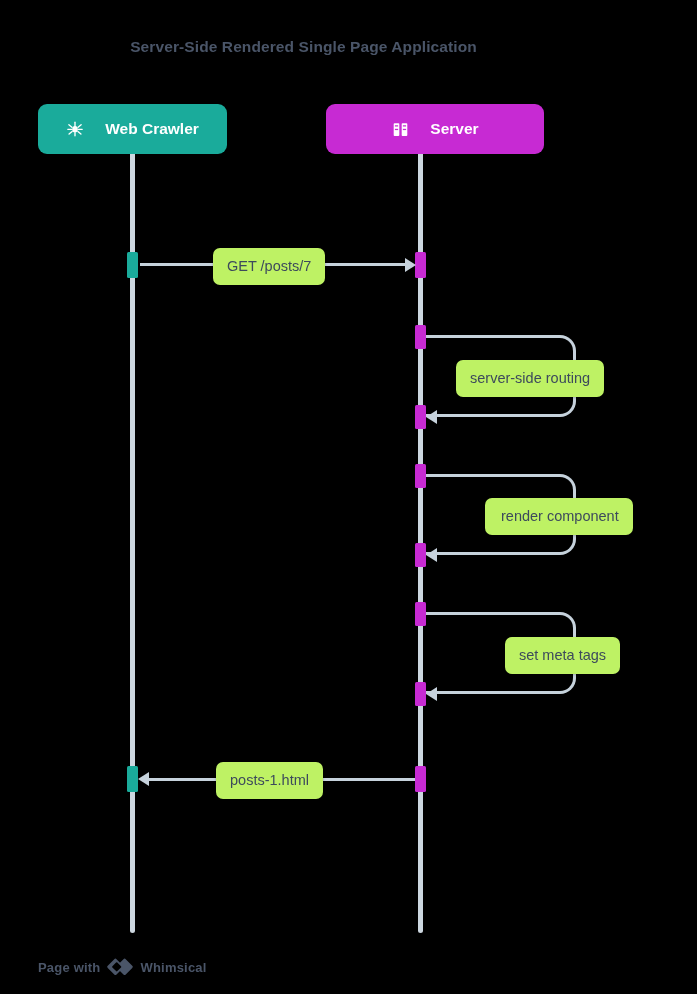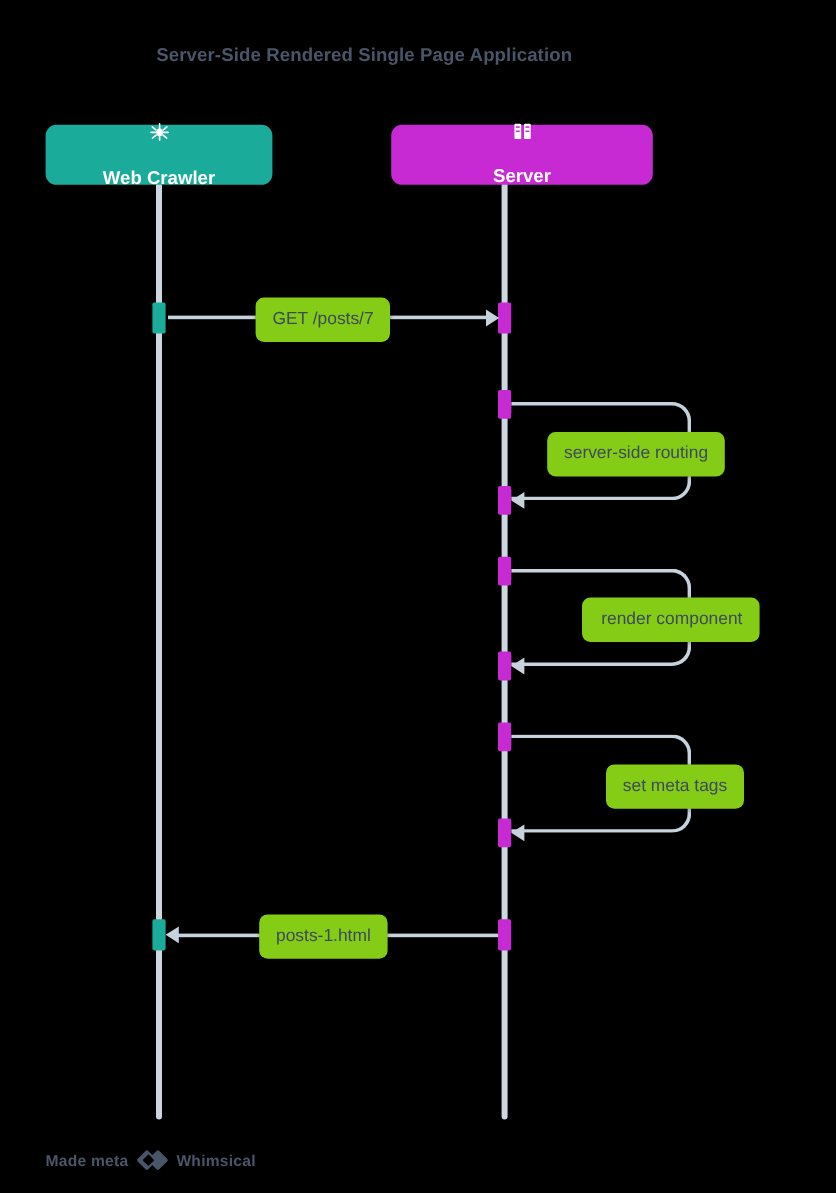--- a/index.html
+++ b/index.html
@@ -47,21 +47,20 @@
     height: 50px;
     border-radius: 9px;
     display: flex;
     align-items: center;
     justify-content: center;
     gap: 21px;
     color: #ffffff;
     font-size: 15.5px;
     font-weight: bold;
     box-sizing: border-box;
-    flex-direction: column;
   }
   .participant .p-label { white-space: nowrap; }
   .p-icon {
     display: inline-flex;
     align-items: center;
     justify-content: center;
     width: 18px;
     height: 18px;
   }
 
@@ -94,21 +93,21 @@
     border: 3px solid #c6d2dc;
     border-left: none;
     border-top-right-radius: 16px;
     border-bottom-right-radius: 16px;
     box-sizing: border-box;
   }
 
   
   .msg-label {
     position: absolute;
-    background: #84cc16;
+    background: #bef264;
     border-radius: 7px;
     color: #3d4a5c;
     font-size: 14.5px;
     line-height: 1;
     padding: 11px 14px;
     white-space: nowrap;
     box-shadow: 0 1px 3px rgba(0,0,0,0.22), 0 0 1px rgba(0,0,0,0.12);
     box-sizing: border-box;
   }
 
@@ -200,21 +199,21 @@
   <div class="arrow-head arrow-left" style="left:426px; top:687px;"></div>
   <div class="msg-label" style="left:505px; top:637px;">set meta tags</div>
 
   <div class="activation" style="left:127px; top:766px; height:26px; background:#1aab9b;"></div>
   <div class="activation" style="left:415px; top:766px; height:26px; background:#c72ad3;"></div>
   <div class="msg-line" style="left:148px; top:777.5px; width:267px;"></div>
   <div class="arrow-head arrow-left" style="left:138px; top:772px;"></div>
   <div class="msg-label" style="left:216px; top:762px;">posts-1.html</div>
 
   <div id="watermark">
-    <span>Made meta</span>
+    <span>Page with</span>
     <span class="wm-logo">
       <svg viewBox="0 0 26 22" width="26" height="22" aria-hidden="true">
         <rect x="2.2" y="4.6" width="12.4" height="12.4" rx="1.6" transform="rotate(45 8.4 10.8)" fill="#4a5568"></rect>
         <rect x="11.4" y="4.6" width="12.4" height="12.4" rx="1.6" transform="rotate(45 17.6 10.8)" fill="#4a5568"></rect>
         <rect x="6.2" y="7.3" width="7" height="7" rx="0.9" transform="rotate(45 9.7 10.8)" fill="#000000"></rect>
       </svg>
     </span>
     <span>Whimsical</span>
   </div>
 

